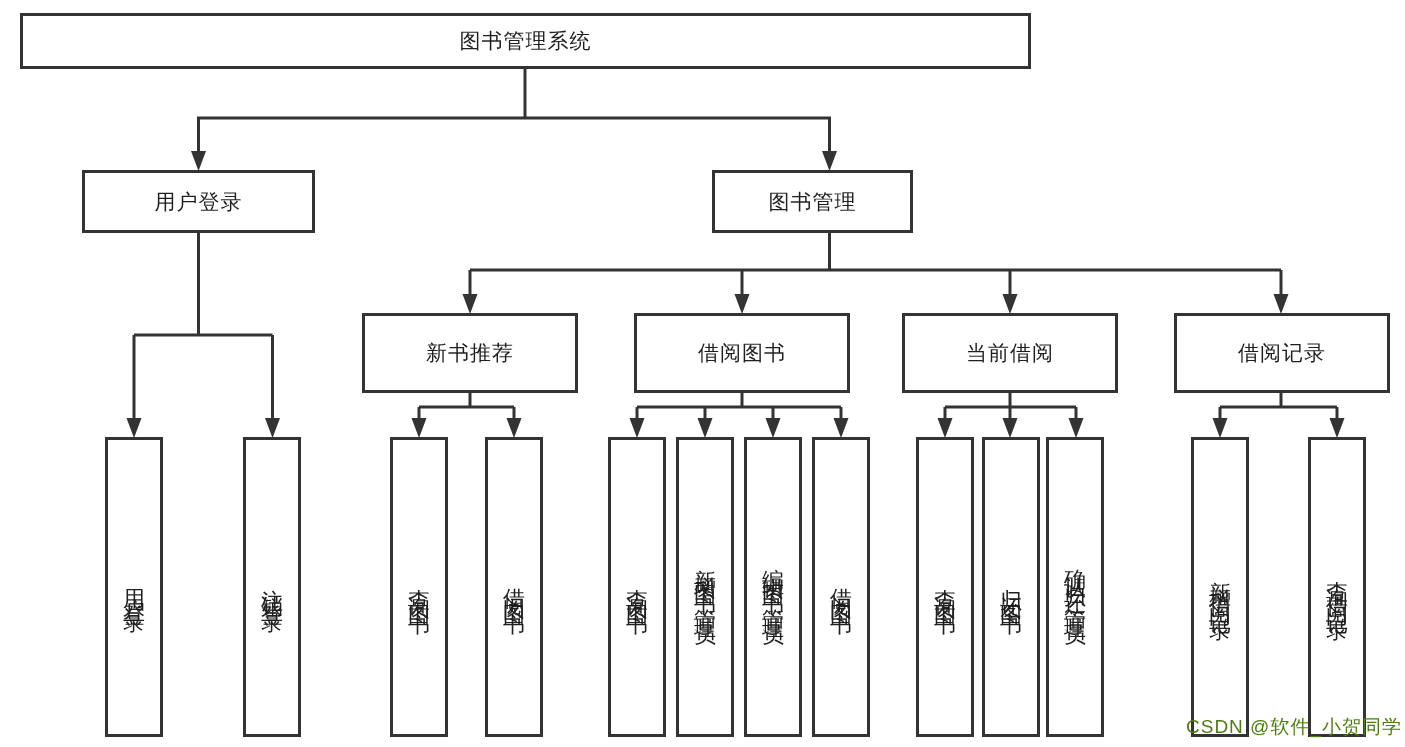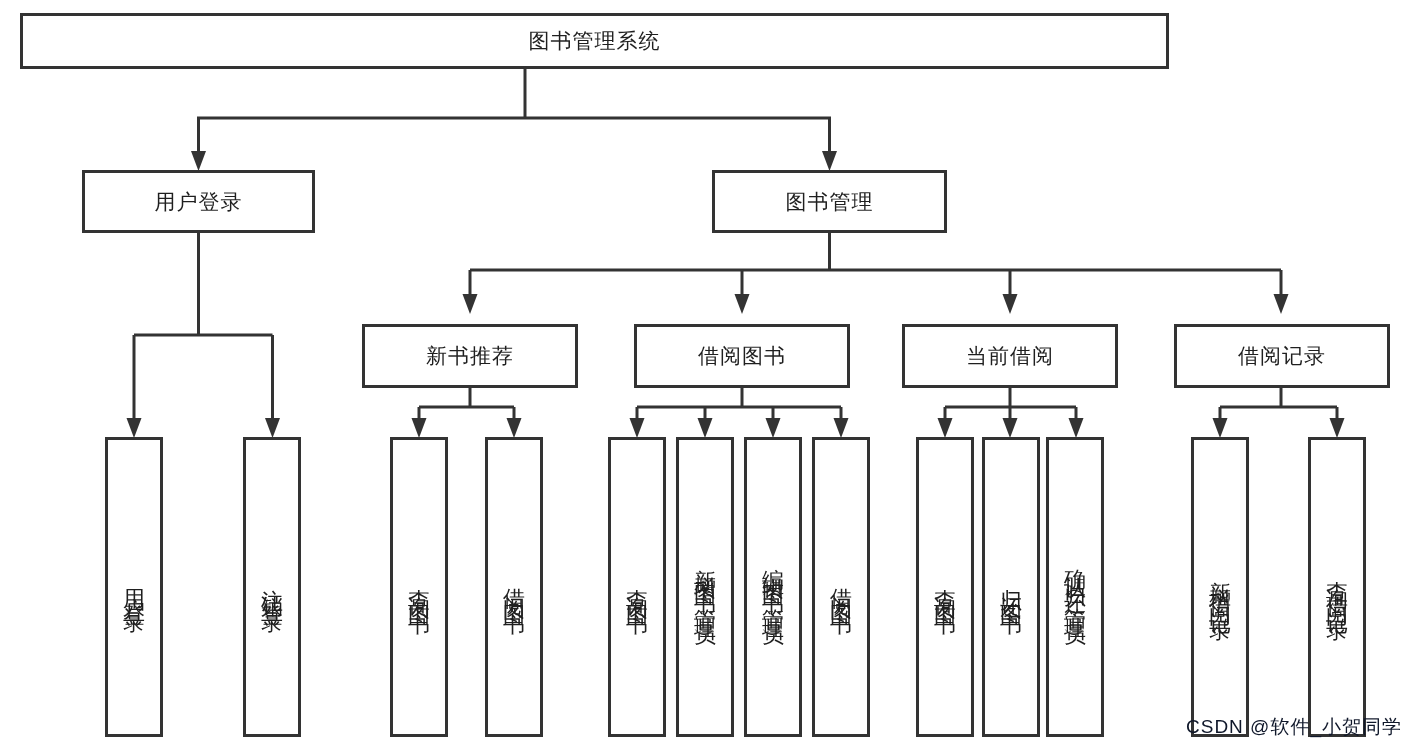--- a/index.html
+++ b/index.html
@@ -21,24 +21,24 @@
     box-sizing: border-box;
     border: 3px solid #333333;
     background: #ffffff;
     display: flex;
     align-items: center;
     justify-content: center;
     font-size: 21px;
     letter-spacing: 1px;
     color: #1f1f1f;
   }
-  #root-box   { left: 20px;   top: 13px;  width: 1149px; height: 56px; }
+  #root-box   { left: 20px;   top: 13px;  width: 1011px; height: 56px; }
   #b-user     { left: 82px;   top: 170px; width: 233px;  height: 63px; }
-  #b-book     { left: 712px;  top: 170px; width: 235px;  height: 63px; }
-  .lvl3       { top: 324px; width: 216px; height: 64px; }
+  #b-book     { left: 712px;  top: 170px; width: 201px;  height: 63px; }
+  .lvl3       { top: 313px; width: 216px; height: 80px; }
   #b-newbook  { left: 362px; }
   #b-borrow   { left: 634px; }
   #b-current  { left: 902px; justify-content: center; }
   #b-record   { left: 1174px; }
   .leaf {
     position: absolute;
     top: 437px;
     width: 58px;
     height: 300px;
     box-sizing: border-box;
@@ -215,15 +215,15 @@
     <span class="vtext">确认归还（管理员）</span>
   </div>
 
   <div class="leaf" id="lf-rc-add">
     <span class="vtext">新增借阅记录</span>
   </div>
   <div class="leaf" id="lf-rc-query">
     <span class="vtext">查询借阅记录</span>
   </div>
 
-  <div class="watermark" style="color: #0f172a;">CSDN @软件_小贺同学</div>
+  <div class="watermark" style="color: #4d7c0f;">CSDN @软件_小贺同学</div>
 
 </div>
 
 </body></html>

